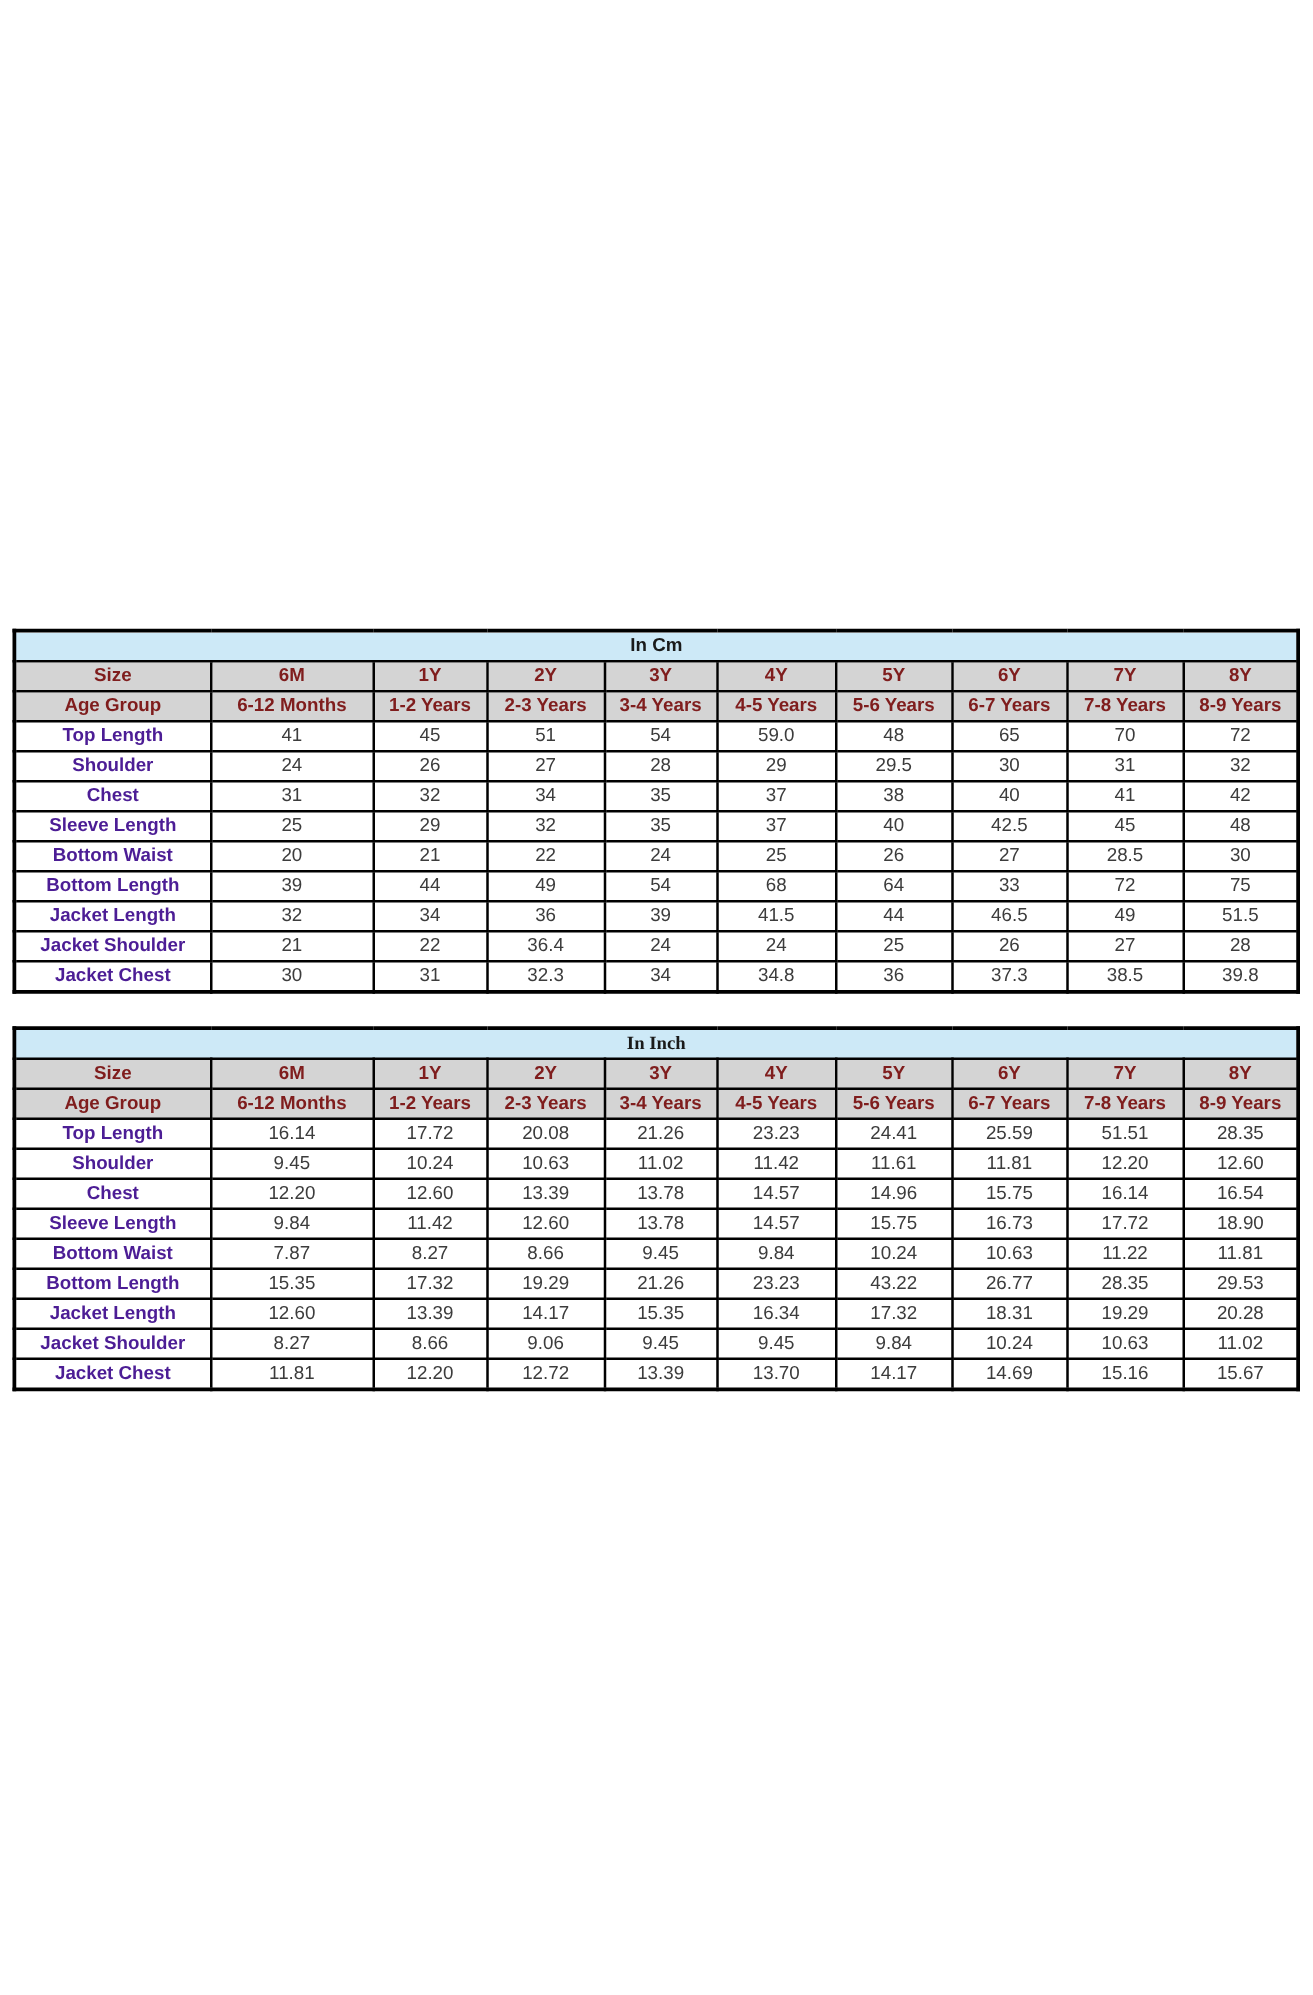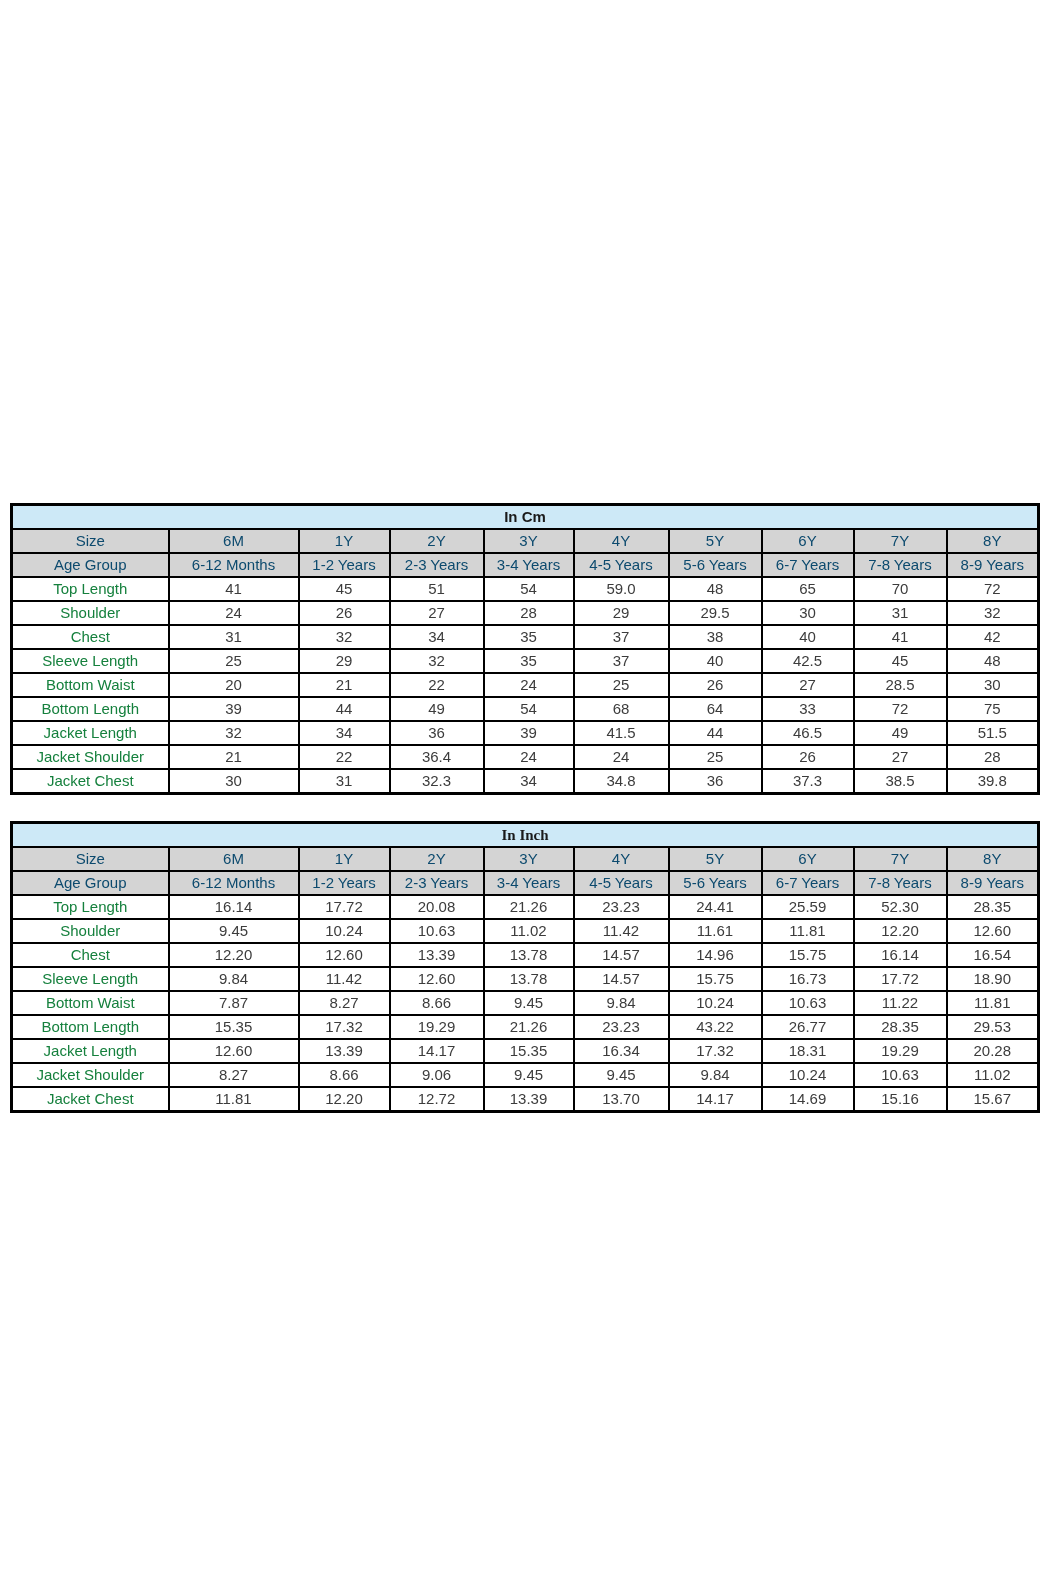--- a/index.html
+++ b/index.html
@@ -39,28 +39,28 @@
     line-height: 1.1;
     overflow: hidden;
     white-space: nowrap;
   }
   td.title-cell {
     font-weight: bold;
     color: #1a1a1a;
     height: 25px;
   }
   td.hdr-cell {
-    font-weight: normal;
-    color: #0c4a6e;
+    font-weight: bold;
+    color: #7f1d1d;
   }
   td.label-cell {
     text-align: left;
     padding-left: 8px;
-    font-weight: normal;
-    color: #15803d;
+    font-weight: bold;
+    color: #4c1d95;
   }
   td.val-cell {
     color: #3c3c3c;
     font-weight: normal;
   }
 </style>
 </head>
 <body>
 
 <div class="tables-wrap">
@@ -259,21 +259,21 @@
         </tr>
         <tr>
           <td class="label-cell">Top Length</td>
           <td class="val-cell">16.14</td>
           <td class="val-cell">17.72</td>
           <td class="val-cell">20.08</td>
           <td class="val-cell">21.26</td>
           <td class="val-cell">23.23</td>
           <td class="val-cell">24.41</td>
           <td class="val-cell">25.59</td>
-          <td class="val-cell">52.30</td>
+          <td class="val-cell">51.51</td>
           <td class="val-cell">28.35</td>
         </tr>
         <tr>
           <td class="label-cell">Shoulder</td>
           <td class="val-cell">9.45</td>
           <td class="val-cell">10.24</td>
           <td class="val-cell">10.63</td>
           <td class="val-cell">11.02</td>
           <td class="val-cell">11.42</td>
           <td class="val-cell">11.61</td>

